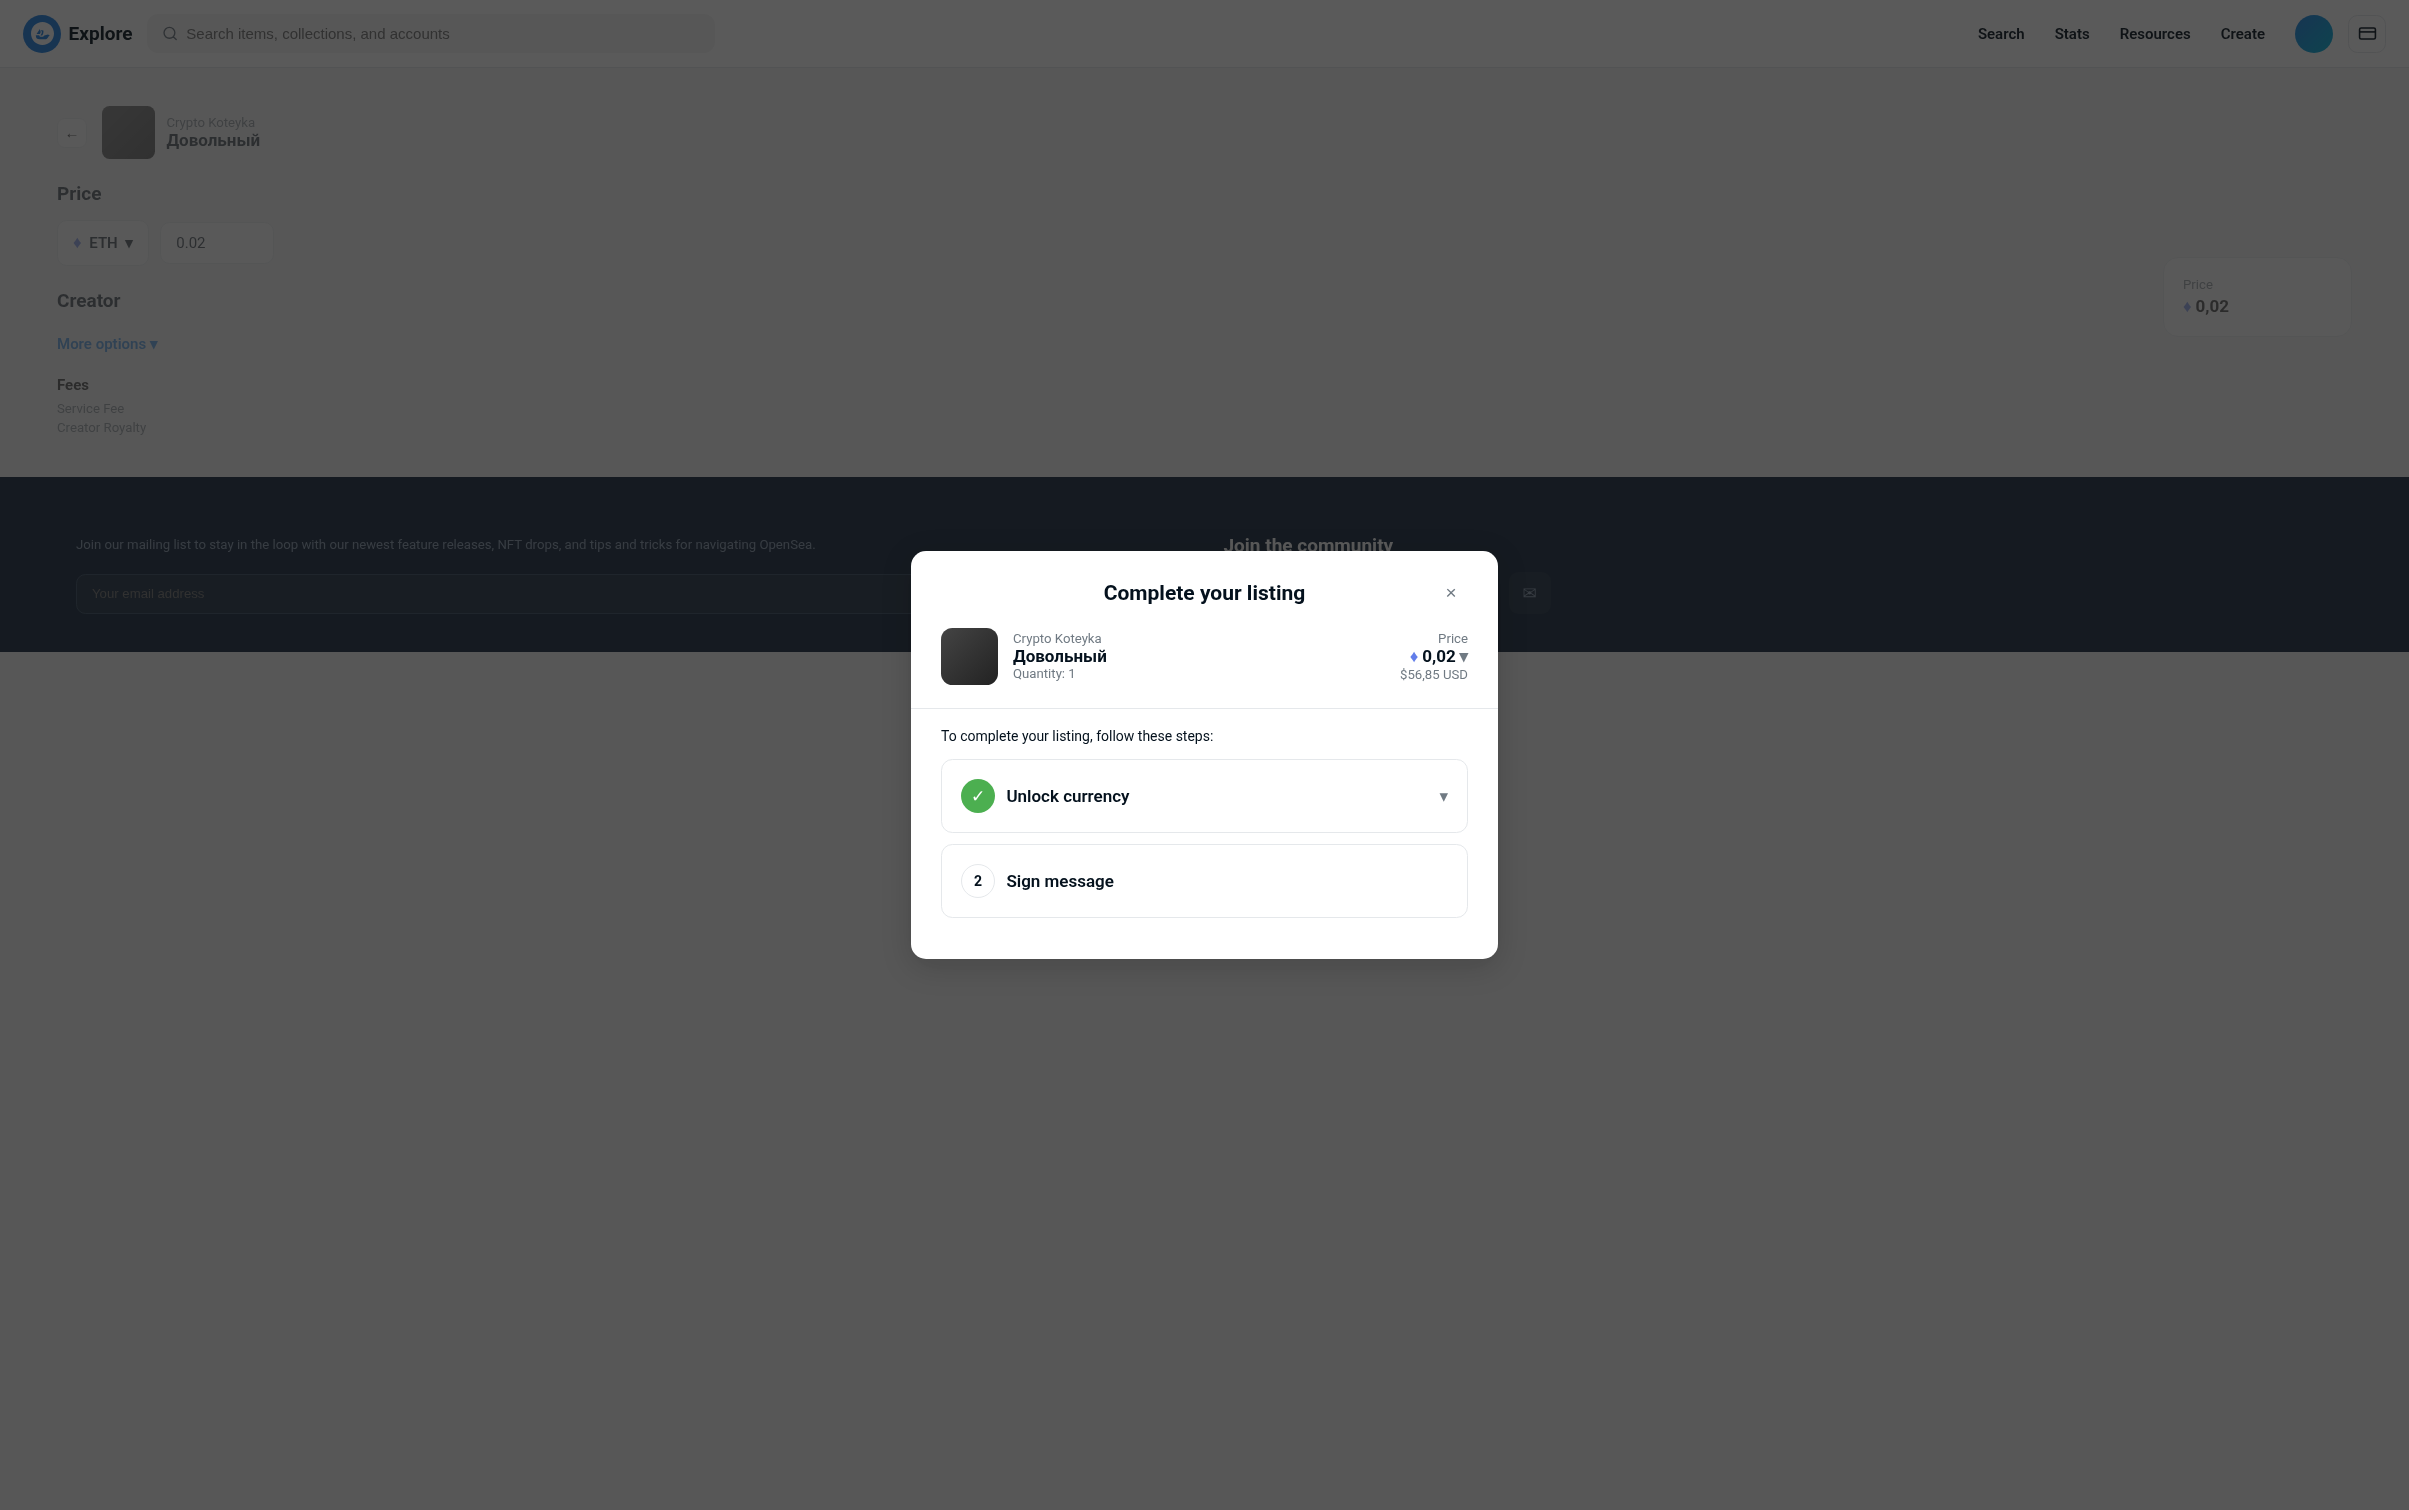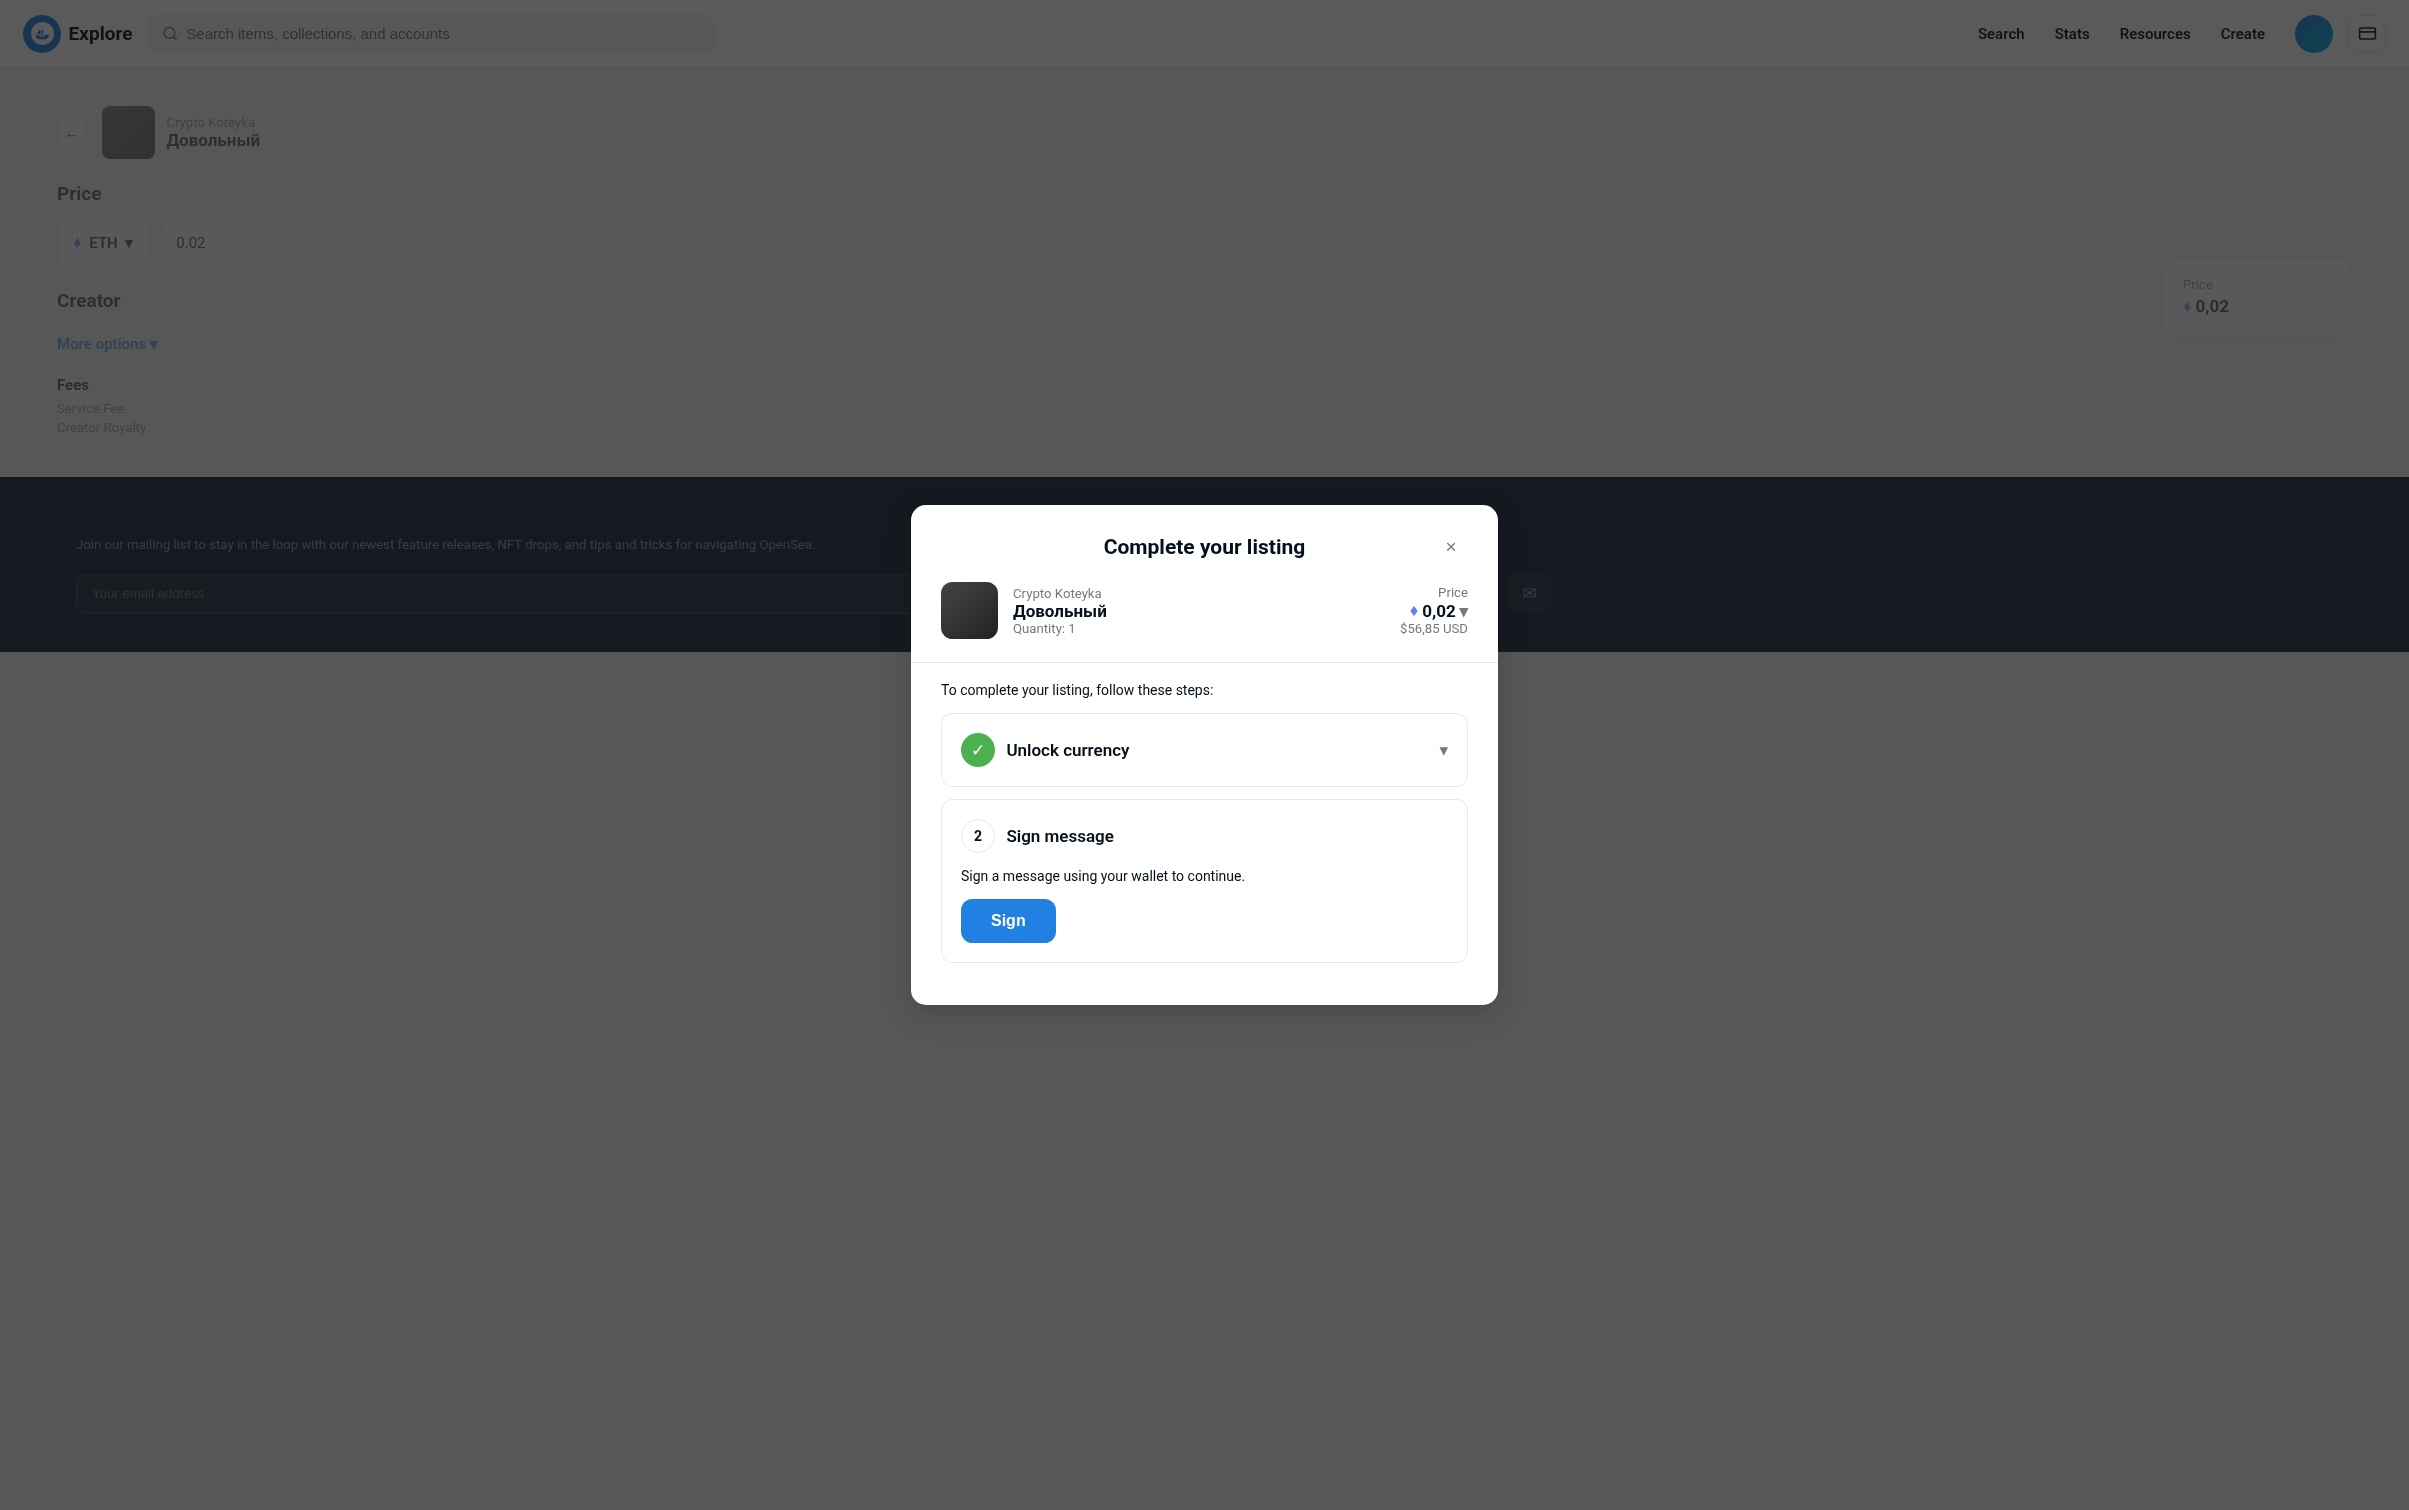--- a/index.html
+++ b/index.html
@@ -499,24 +499,20 @@
         </div>
       </div>
 
       <div class="step">
         <div class="step-header">
           <div class="step-left">
             <div class="step-icon-num">2</div>
             <span class="step-label">Sign message</span>
           </div>
         </div>
-        <div class="step-body">
-          <p>Sign a message using your wallet to continue.</p>
-          <button class="sign-btn">Sign</button>
-        </div>
       </div>
     </div>
   </div>
 
   <footer class="footer">
     <div class="footer-grid">
       <div class="footer-left">
         <p class="footer-text">Join our mailing list to stay in the loop with our newest feature releases, NFT drops, and tips and tricks for navigating OpenSea.</p>
         <div class="footer-email-row">
           <input class="footer-email-input" type="email" placeholder="Your email address" style="">

